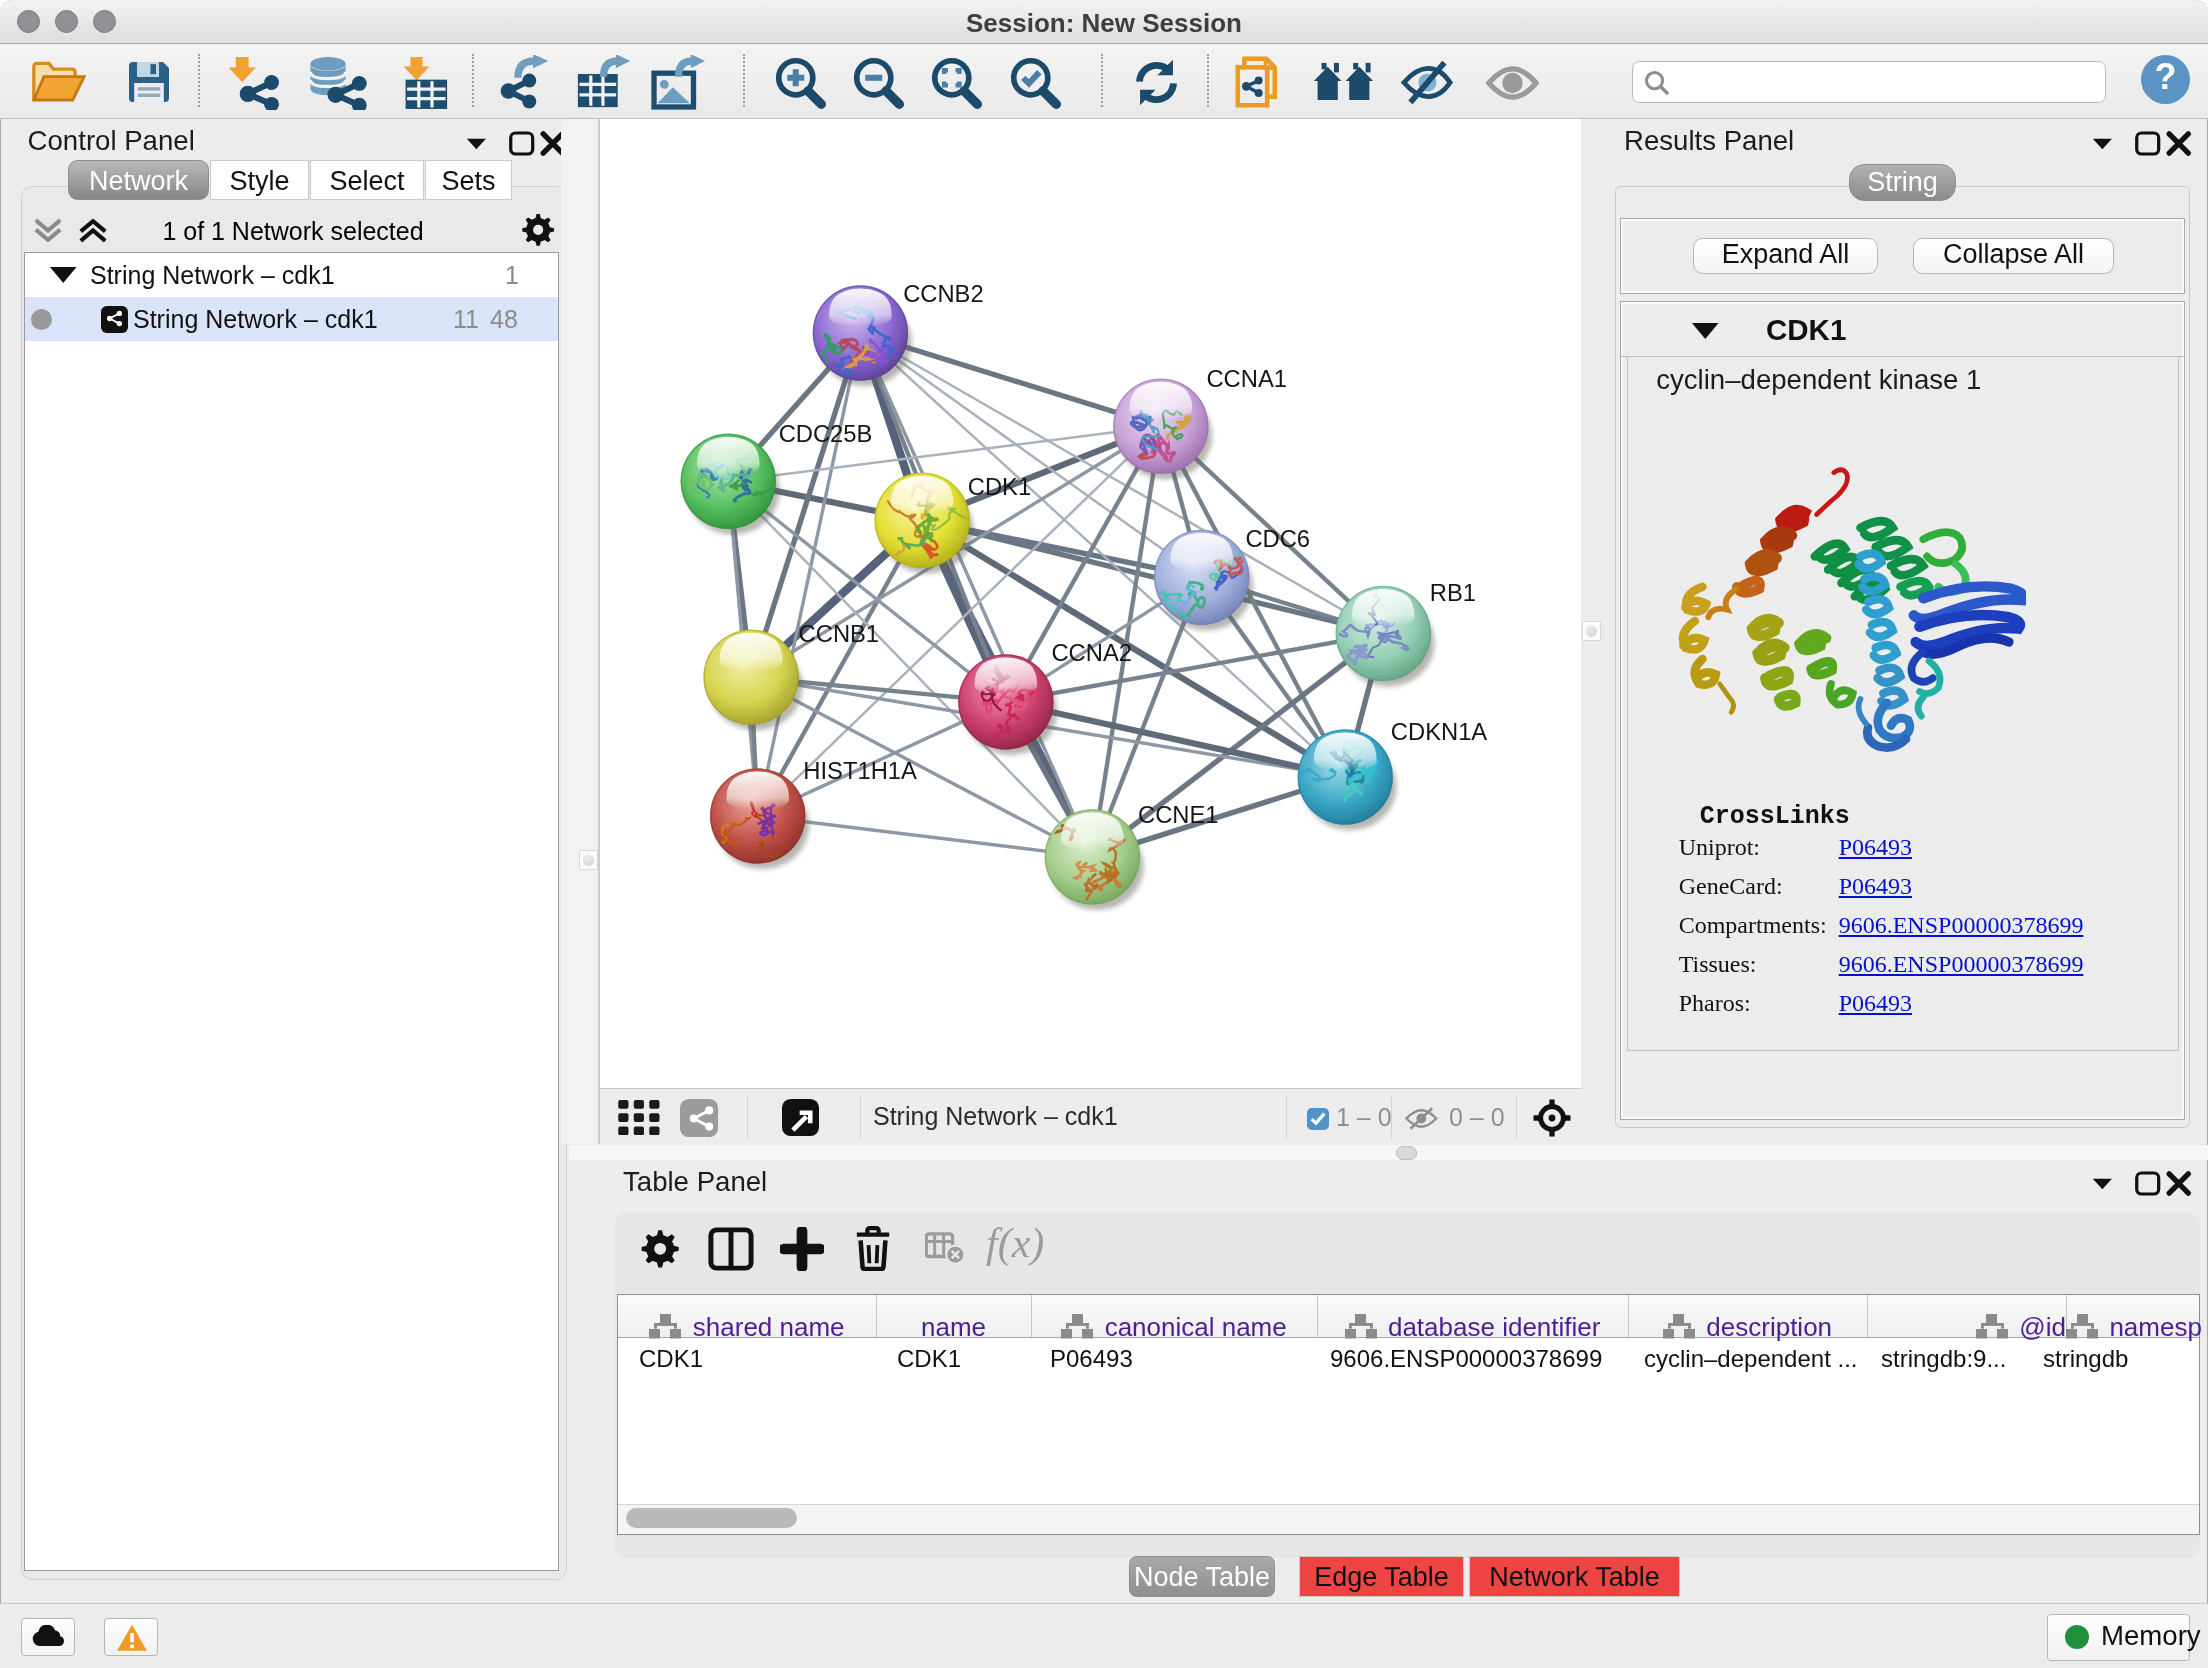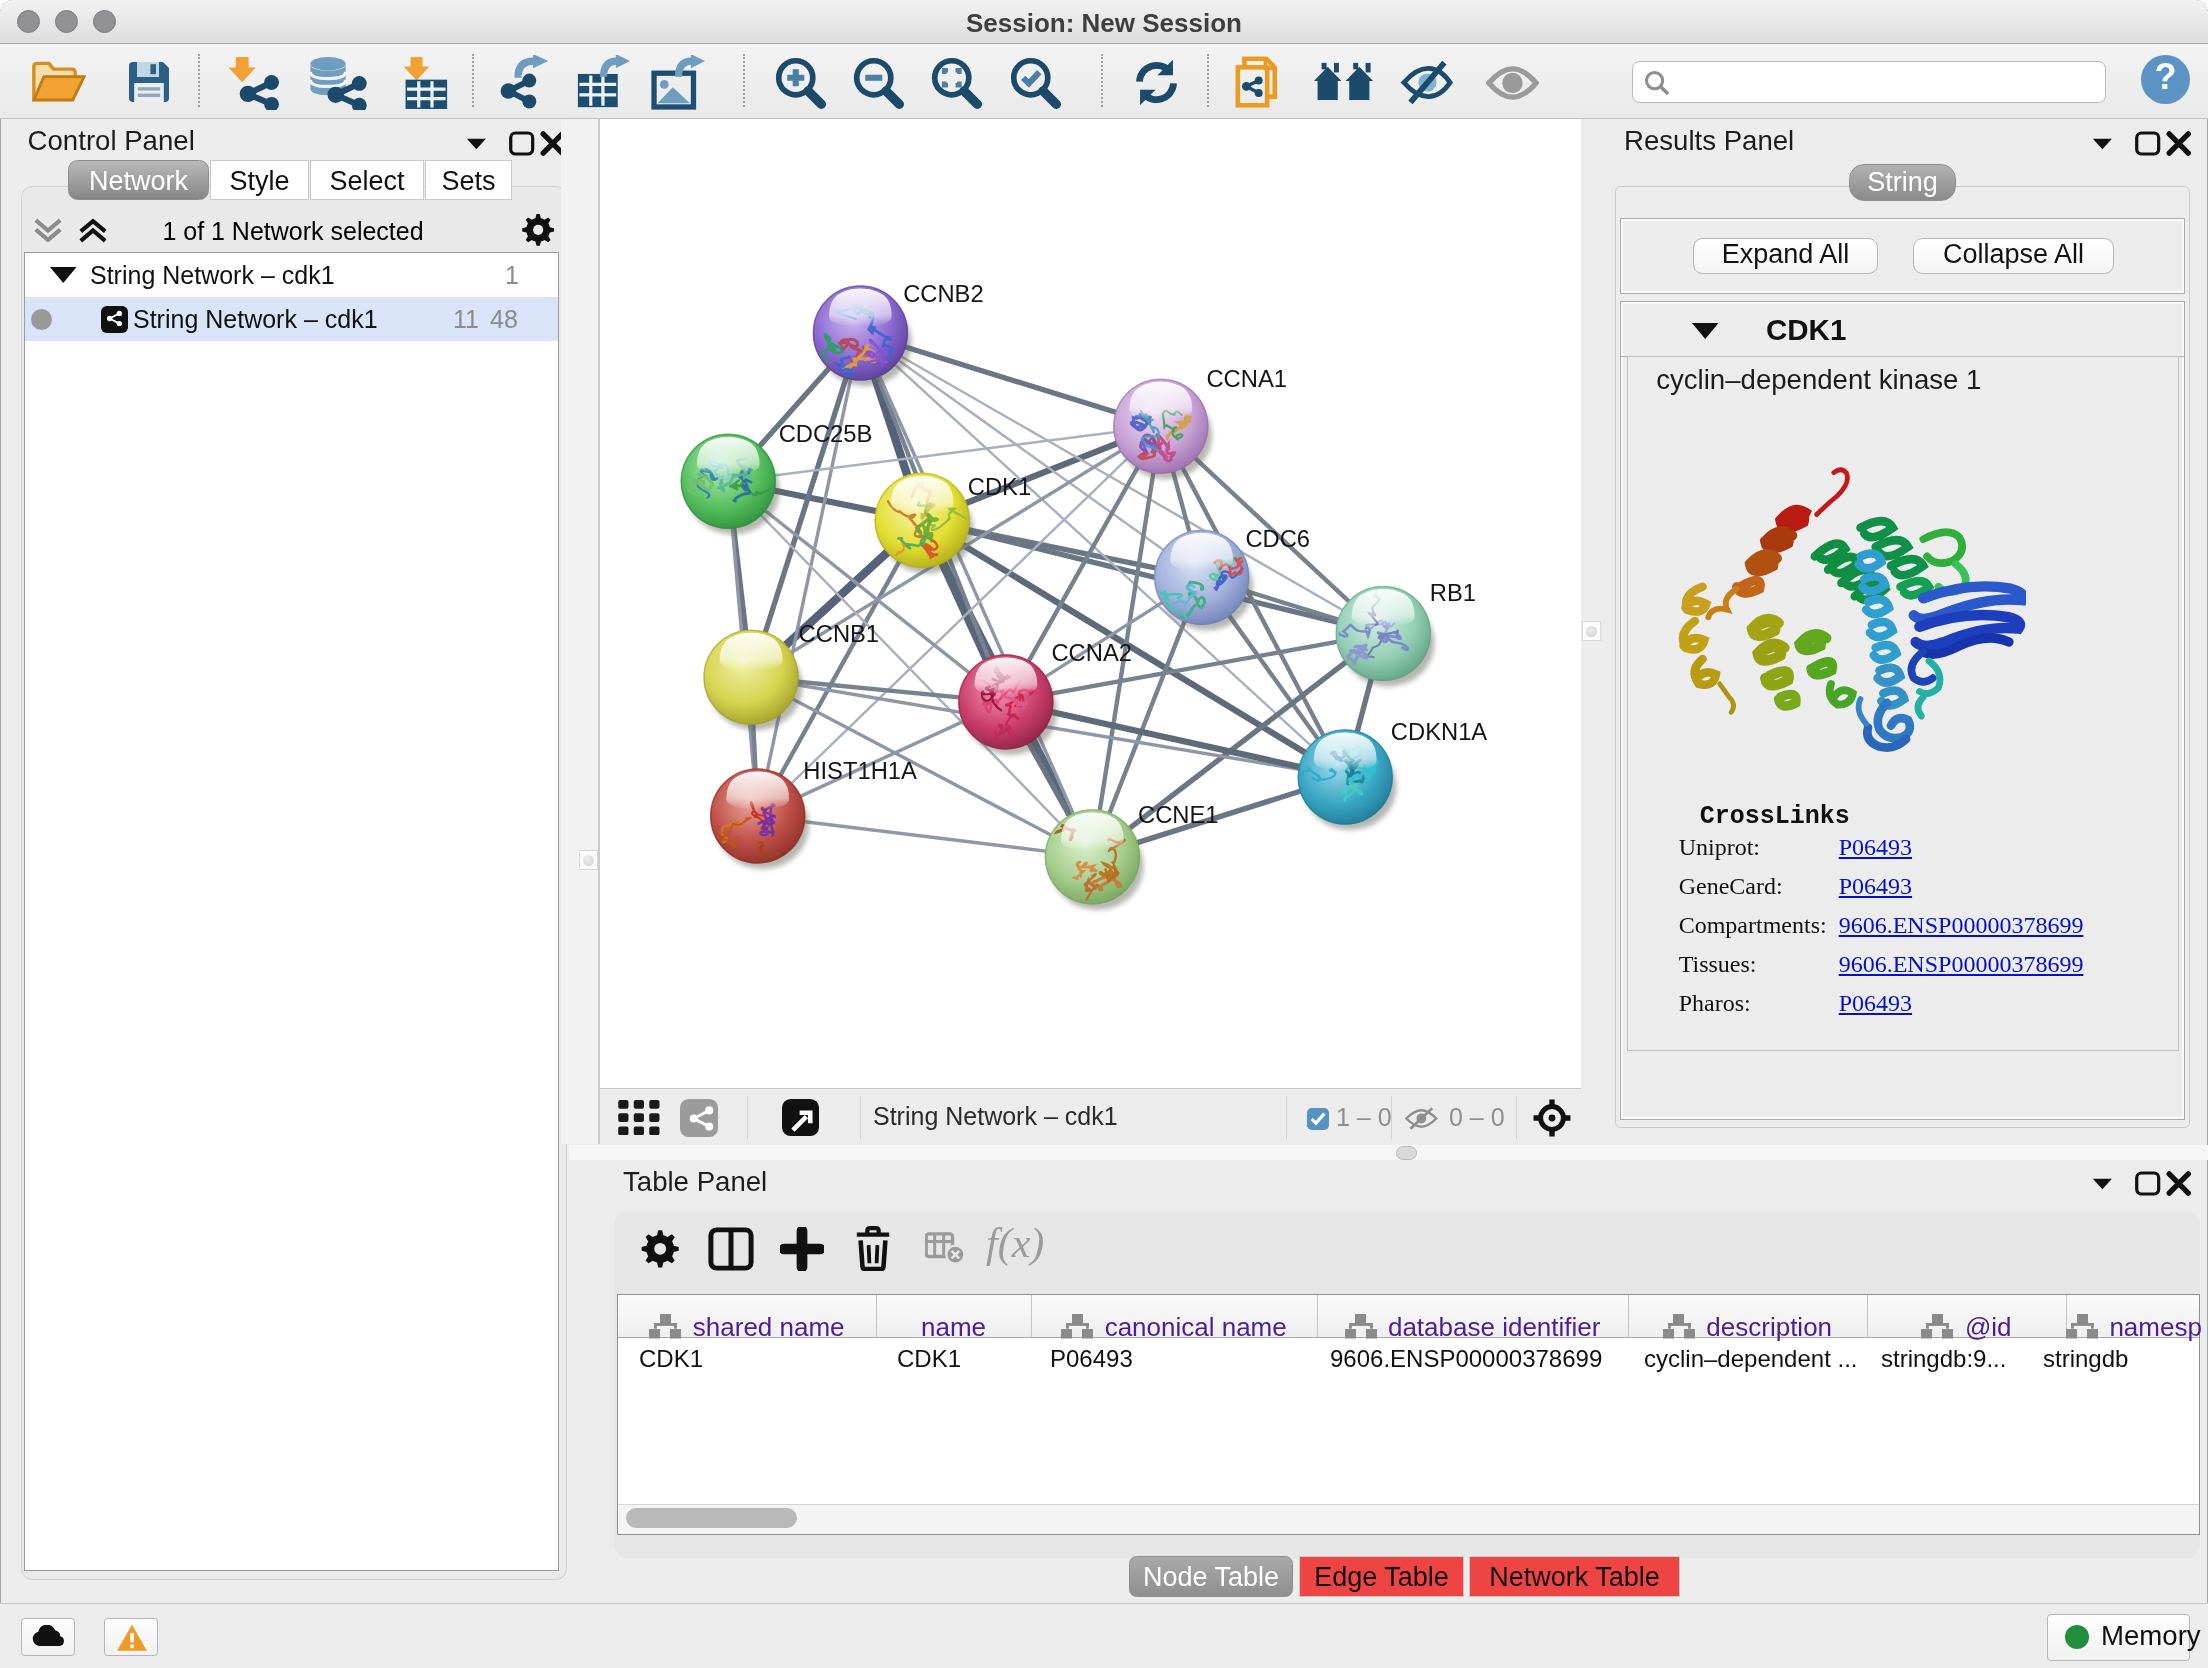--- a/index.html
+++ b/index.html
@@ -746,36 +746,36 @@
       <div style="position:absolute;left:413px;top:0;height:42px;border-left:1.9px solid #c5c5c5;"></div>
       <div style="position:absolute;left:699px;top:0;height:42px;border-left:1.9px solid #c5c5c5;"></div>
       <div style="position:absolute;left:1010px;top:0;height:42px;border-left:1.9px solid #c5c5c5;"></div>
       <div style="position:absolute;left:1249px;top:0;height:42px;border-left:1.9px solid #c5c5c5;"></div>
       <div style="position:absolute;left:1448px;top:0;height:42px;border-left:1.9px solid #c5c5c5;"></div>
       <div class="hcell" style="left:0px;width:258px;"><span class="hico"></span>shared name</div>
       <div class="hcell" style="left:258px;width:155px;">name</div>
       <div class="hcell" style="left:413px;width:286px;"><span class="hico"></span>canonical name</div>
       <div class="hcell" style="left:699px;width:311px;"><span class="hico"></span>database identifier</div>
       <div class="hcell" style="left:1010px;width:239px;"><span class="hico"></span>description</div>
-      <div class="hcell" style="left:1249px;width:199px;"><span class="hico"></span>@id</div>
+      <div class="hcell" style="left:1249px;width:199px;text-align:right;"><span class="hico"></span>@id</div>
       <div class="hcell" style="left:1448px;width:135px;"><span class="hico"></span>namespace</div>
       <div style="position:absolute;left:0;top:43px;width:100%;height:42px;font-size:24px;color:#111;">
         <span style="position:absolute;left:21px;top:6.7px;">CDK1</span>
         <span style="position:absolute;left:279px;top:6.7px;">CDK1</span>
         <span style="position:absolute;left:432px;top:6.7px;">P06493</span>
         <span style="position:absolute;left:712px;top:6.7px;">9606.ENSP00000378699</span>
         <span style="position:absolute;left:1026px;top:6.7px;">cyclin–dependent ...</span>
         <span style="position:absolute;left:1263px;top:6.7px;">stringdb:9...</span>
         <span style="position:absolute;left:1425px;top:6.7px;">stringdb</span>
       </div>
       <div style="position:absolute;left:0;bottom:0;width:100%;height:29.5px;background:#f4f4f4;border-top:1px solid #d5d5d5;">
         <div style="position:absolute;left:7.6px;top:3.8px;width:171px;height:20px;border-radius:10.5px;background:#b9b9b9;"></div>
       </div>
     </div>
-    <div class="btab sel" style="left:560px;width:164px;">Node Table</div>
+    <div class="btab sel" style="left:560px;width:146px;">Node Table</div>
     <div class="btab" style="left:730px;width:165px;">Edge Table</div>
     <div class="btab" style="left:900px;width:211px;">Network Table</div>
   </div>
 
   <div id="statusbar" class="abs">
     <div class="sbtn" style="left:21px;top:14.3px;width:54px;height:38px;">
       <svg style="position:absolute;left:8.6px;top:5.7px;" width="34" height="23" viewBox="0 0 18 12">
         <path d="M4.5 11 a3.8 3.8 0 0 1 -0.6 -7.5 a4.6 4.6 0 0 1 8.8 -0.8 a3.2 3.2 0 0 1 2.8 3.2 a2.6 2.6 0 0 1 -0.4 5.1 Z" fill="#111"></path>
       </svg>
     </div>

